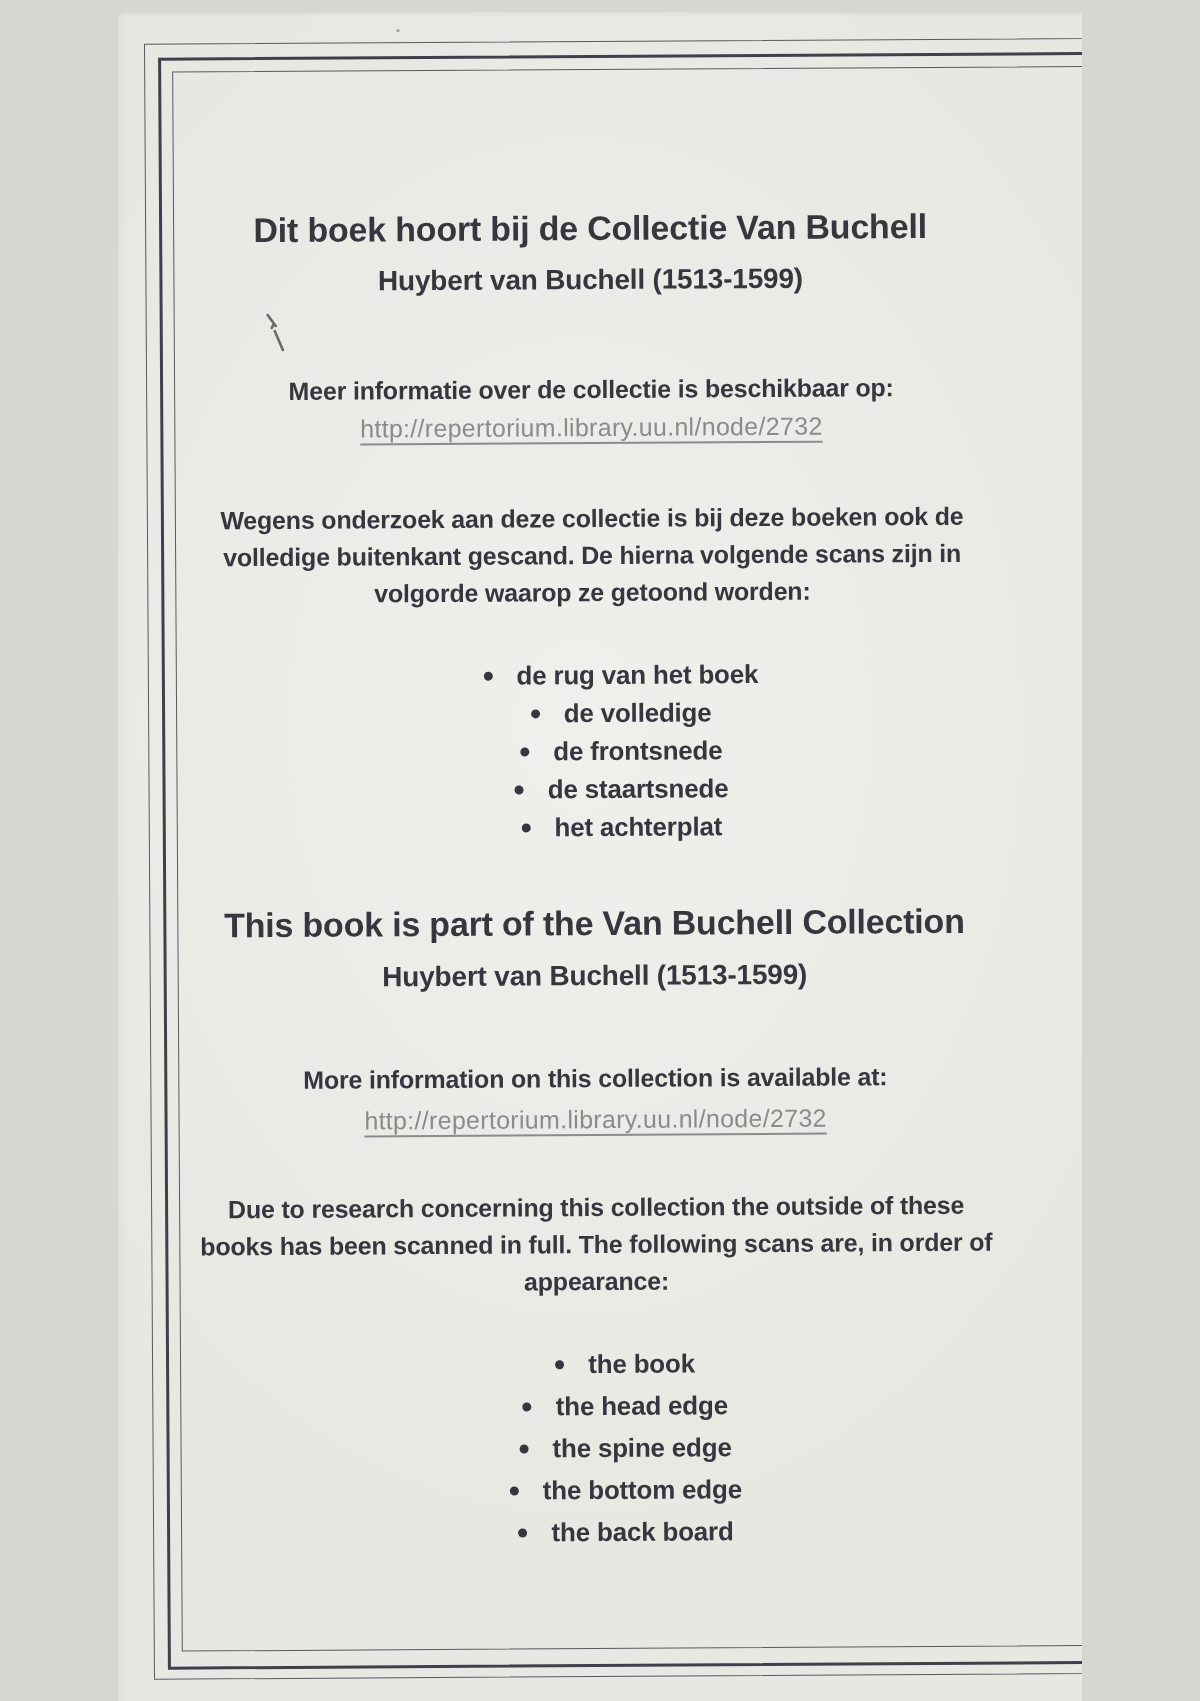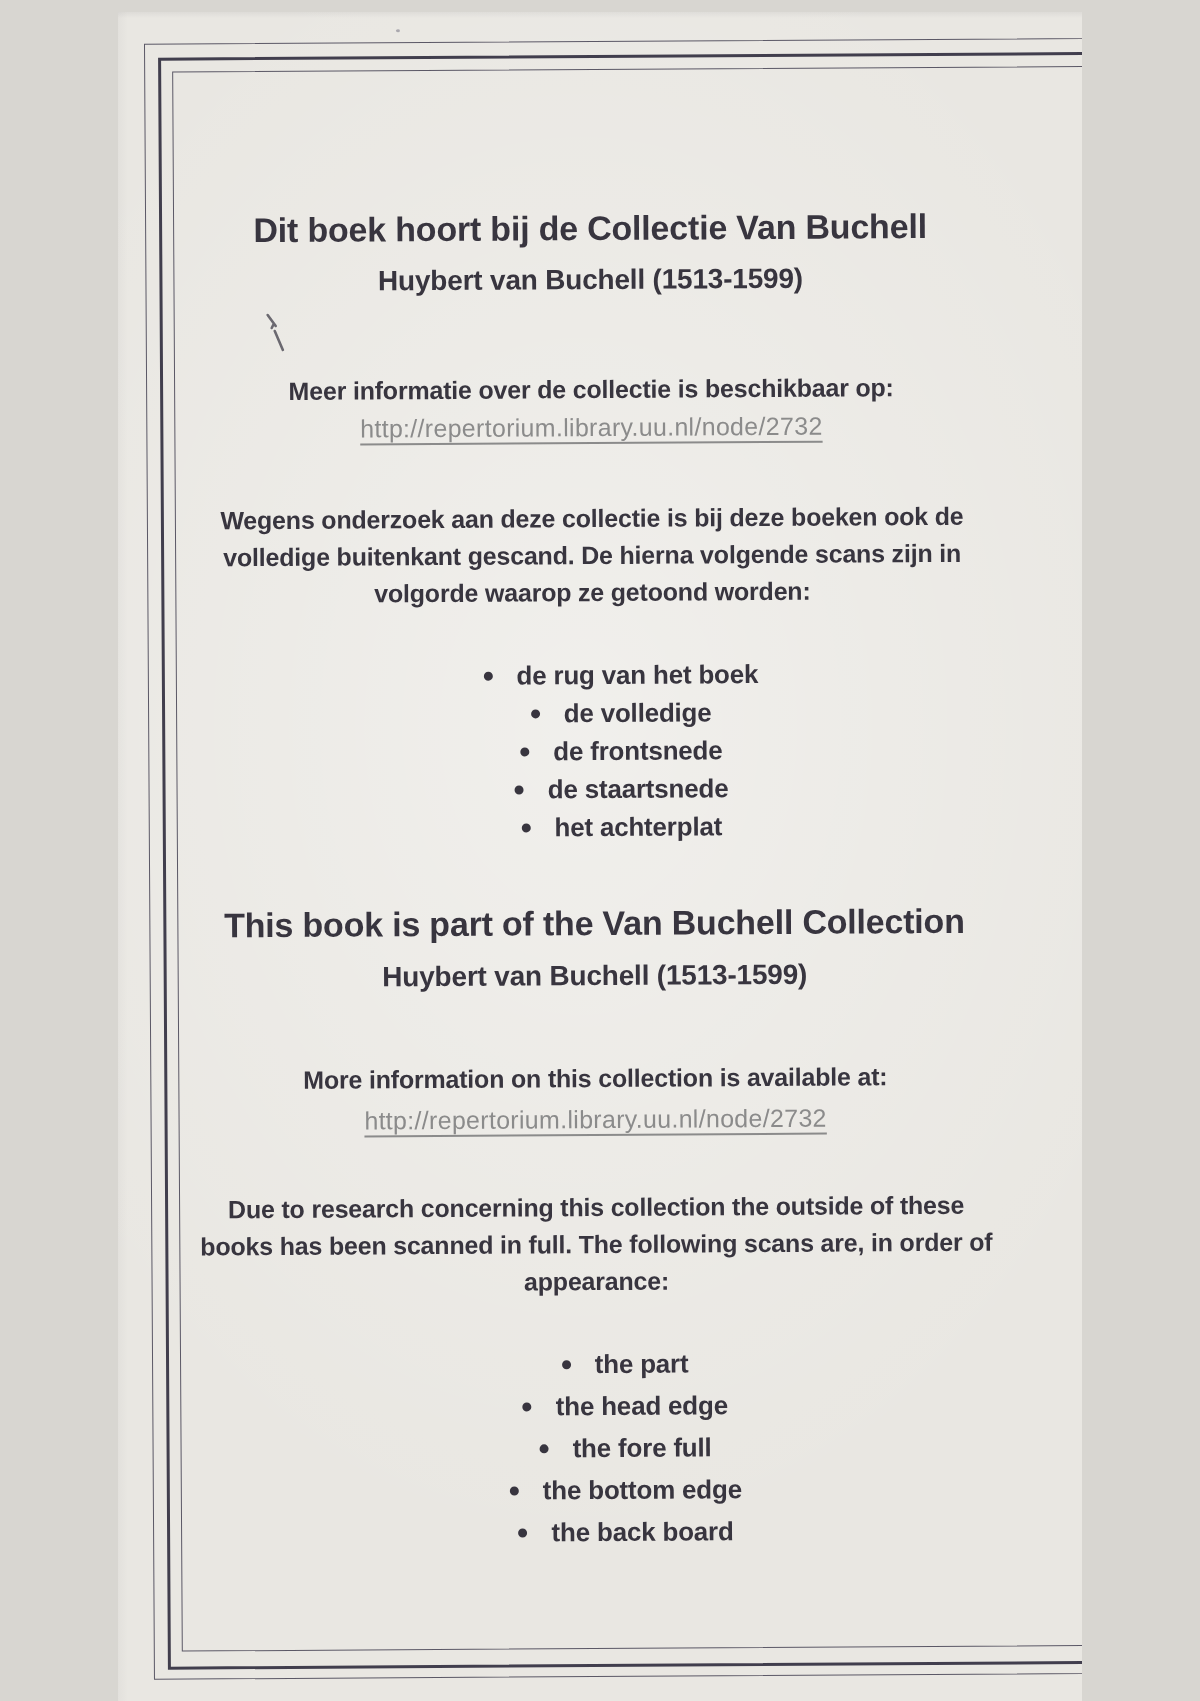--- a/index.html
+++ b/index.html
@@ -140,29 +140,29 @@
 
       <div class="tblock en-body">
         <div>Due to research concerning this collection the outside of these</div>
         <div>books has been scanned in full. The following scans are, in order of</div>
         <div>appearance:</div>
       </div>
 
       <div class="tblock en-list list">
         <div class="bullet-row">
           <span class="dot"></span>
-          <span>the part</span>
+          <span>the book</span>
         </div>
         <div class="bullet-row">
           <span class="dot"></span>
           <span>the head edge</span>
         </div>
         <div class="bullet-row">
           <span class="dot"></span>
-          <span>the fore full</span>
+          <span>the spine edge</span>
         </div>
         <div class="bullet-row">
           <span class="dot"></span>
           <span>the bottom edge</span>
         </div>
         <div class="bullet-row">
           <span class="dot"></span>
           <span>the back board</span>
         </div>
       </div>

